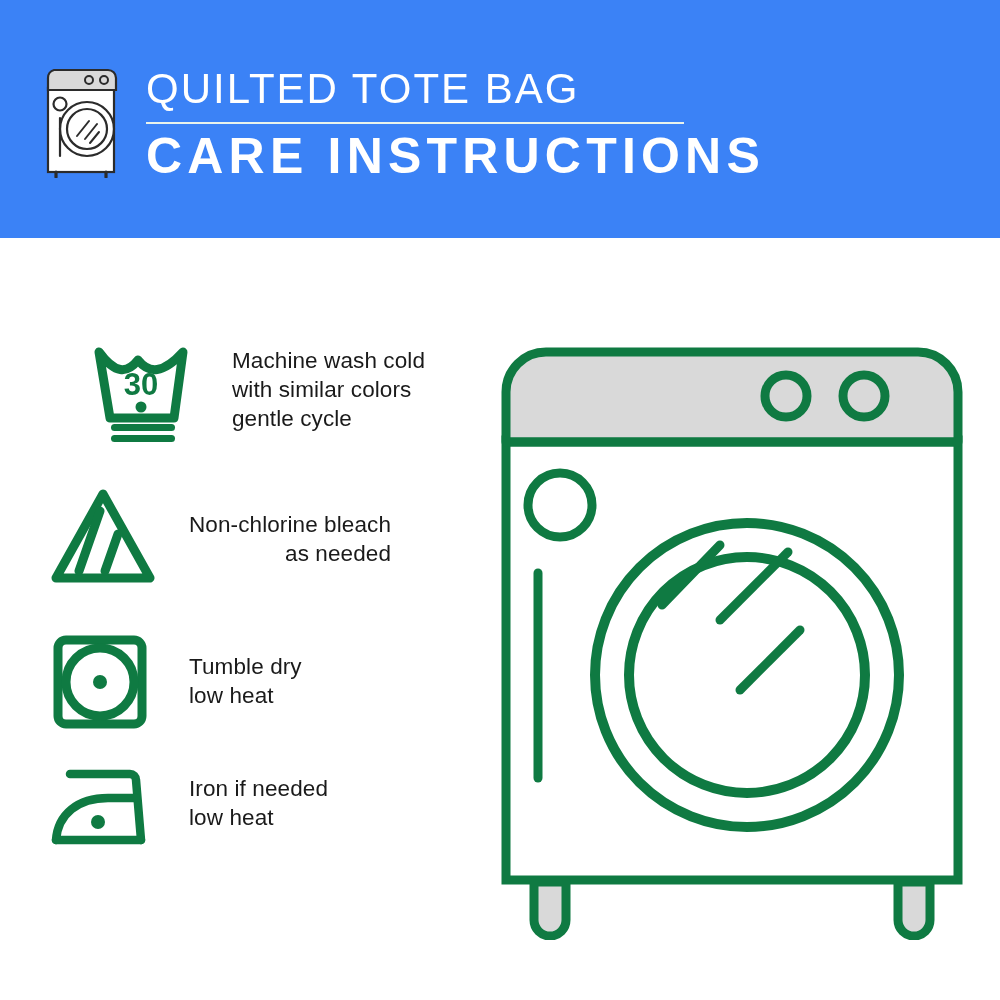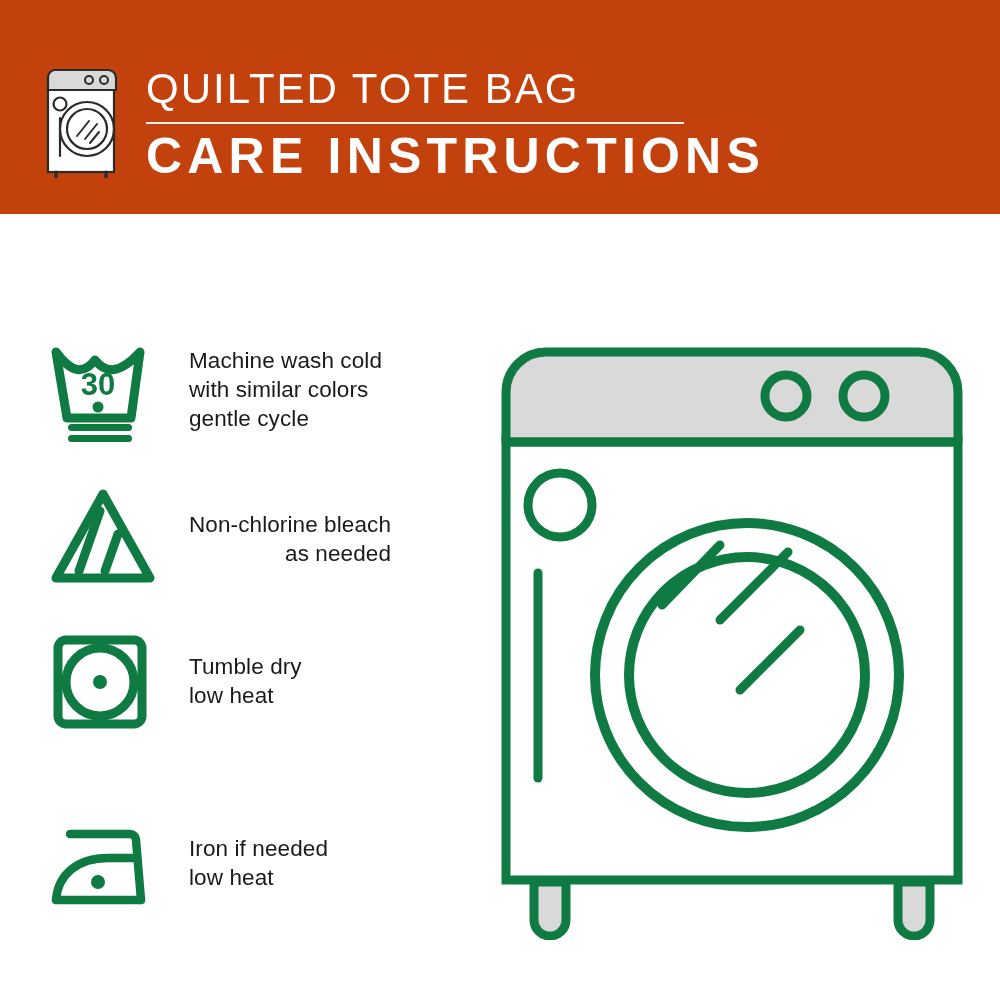--- a/index.html
+++ b/index.html
@@ -16,22 +16,22 @@
     overflow: hidden;
     font-family: "Liberation Sans", sans-serif;
   }
 
   
   #header {
     position: absolute;
     left: 0;
     top: 0;
     width: 1000px;
-    height: 214px;
-    background: #c2410c;
+    height: 238px;
+    background: #3b82f6;
   }
   #header-icon {
     position: absolute;
     left: 44px;
     top: 66px;
     width: 86px;
     height: 112px;
   }
   #title-block {
     position: absolute;
@@ -72,24 +72,24 @@
     width: 480px;
     height: 762px;
   }
   .care-row {
     position: absolute;
     left: 48px;
     width: 420px;
     display: flex;
     align-items: flex-start;
   }
-  #row-wash   { top: 102px; }
+  #row-wash   { top: 102px; justify-content: center; }
   #row-bleach { top: 248px; text-align: right; }
   #row-dry    { top: 394px; }
-  #row-iron   { top: 584px; }
+  #row-iron   { top: 524px; }
 
   .care-symbol {
     width: 110px;
     flex: 0 0 110px;
   }
   .care-text {
     margin-left: 31px;
     color: #1a1a1a;
     font-family: "Liberation Sans", sans-serif;
     font-size: 22.5px;

